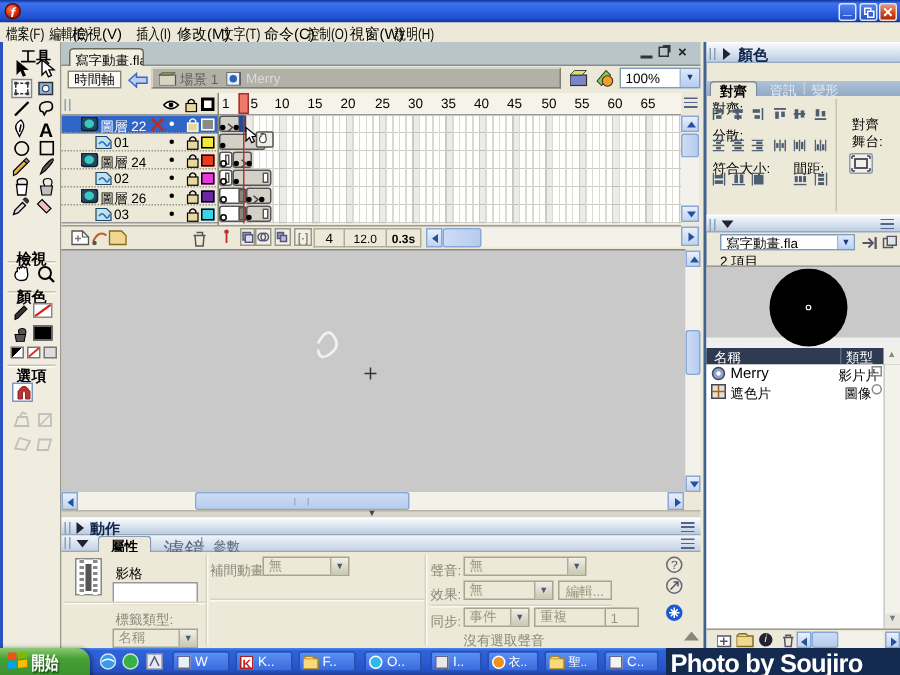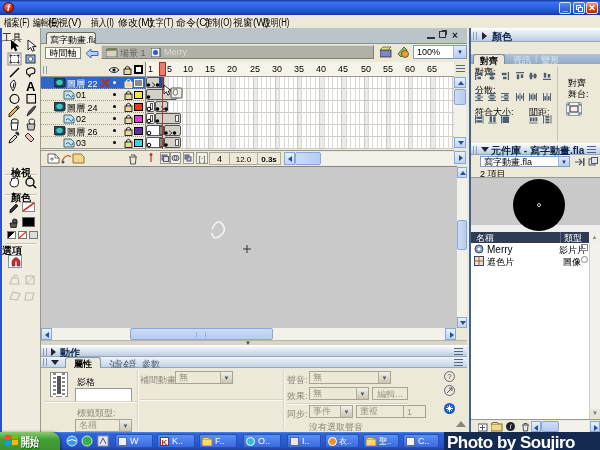--- a/index.html
+++ b/index.html
@@ -41,21 +41,21 @@
  <span class="abs" style="left:176px;top:1px">命令(C)</span>
     <span class="abs mi" style="left:205px;top:1px">控制(O)</span>
  <span class="abs" style="left:233px;top:1px">視窗(W)</span>
     <span class="abs mi" style="left:263px;top:1px">說明(H)</span>
 </div>
 
 <div class="abs" style="left:0;top:28px;width:2px;height:404px;background:#2a52c0"></div>
 <div class="abs" style="left:598px;top:28px;width:2px;height:404px;background:#2a52c0"></div>
 
 <div class="abs" style="left:2px;top:28px;width:39px;height:404px;background:#f0ede0;border-right:1px solid #9a9889">
- <div class="abs" style="left:0;top:3px;width:32px;text-align:left;font-weight:normal;font-size:10px">工具</div>
+ <div class="abs" style="left:0;top:3px;width:32px;text-align:right;font-weight:bold;font-size:10px">工具</div>
  <svg class="abs" style="left:5px;top:11px" width="30" height="128">
   <g fill="#000">
         <path d="M4,1 l0,10 l2.6,-2.6 l1.7,3.8 l2,-0.9 l-1.7,-3.7 l3.6,0 z"></path>
       </g>
   <g fill="#fff" stroke="#000" stroke-width="0.9">
         <path d="M21,1 l0,10 l2.6,-2.6 l1.7,3.8 l2,-0.9 l-1.7,-3.7 l3.6,0 z"></path>
       </g>
   <g transform="translate(0,13)">
    <rect x="1" y="1" width="13" height="12" fill="#fff" stroke="#888"></rect>
    <rect x="3.5" y="3.5" width="8" height="7" fill="none" stroke="#333" stroke-dasharray="2,1"></rect>
@@ -119,21 +119,21 @@
     </svg>
  <div class="abs" style="left:20px;top:189px;width:13px;height:10px;background:#000;border:1px solid #666"></div>
  <div class="abs" style="left:5px;top:203px;width:9px;height:8px;border:1px solid #777;background:linear-gradient(135deg,#000 50%,#fff 50%)"></div>
  <div class="abs" style="left:16px;top:203px;width:9px;height:8px;border:1px solid #777;background:#fff">
       <svg width="7" height="6">
         <line x1="0" y1="6" x2="7" y2="0" stroke="#e02020" stroke-width="1.2"></line>
       </svg>
     </div>
  <div class="abs" style="left:27px;top:203px;width:9px;height:8px;border:1px solid #777;background:#ddd"></div>
  <div class="abs" style="left:3px;top:215px;width:32px;height:1px;background:#c8c5b4;box-shadow:0 1px 0 #fcfaf2"></div>
- <div class="abs" style="left:0;top:216px;width:38px;font-weight:bold;font-size:10px">選項</div>
+ <div class="abs" style="left:0;top:216px;width:38px;text-align:center;font-weight:bold;font-size:10px">選項</div>
  <div class="abs" style="left:6px;top:227px;width:14px;height:13px;background:#fff;border:1px solid #7a96c2"></div>
  <svg class="abs" style="left:9px;top:229px" width="10" height="10">
       <path d="M1,9 l0,-5 q4,-7 8,0 l0,5 l-3,0 l0,-4 q-1,-3 -2,0 l0,4 z" fill="#c03030" stroke="#802020" stroke-width="0.6"></path>
     </svg>
  <svg class="abs" style="left:6px;top:245px" width="28" height="13" opacity="0.45">
   <path d="M2,11 l2,-6 l6,0 l1,6 z M5,5 l2,-3 l3,1" fill="none" stroke="#888" stroke-width="1.2"></path>
   <rect x="18" y="3" width="8" height="8" fill="none" stroke="#888" stroke-width="1.2"></rect>
       <path d="M18,11 l8,-8" stroke="#888"></path>
  </svg>
  <svg class="abs" style="left:6px;top:261px" width="28" height="13" opacity="0.45">
@@ -630,21 +630,20 @@
         <svg width="14" height="12">
           <rect x="3" y="3" width="8" height="6" fill="none" stroke="#445" stroke-width="1.2"></rect>
           <path d="M1,1 h2 M1,1 v2 M13,1 h-2 M13,1 v2 M1,11 h2 M1,11 v-2 M13,11 h-2 M13,11 v-2" stroke="#445"></path>
         </svg>
       </div>
  </div>
 
  <div class="abs phead" style="left:0;top:115px;width:129px;height:12px">
   <div class="grip" style="top:2px"></div>
   <div class="abs" style="left:10px;top:3px;width:0;height:0;border-top:5px solid #223;border-left:4px solid transparent;border-right:4px solid transparent"></div>
-  <div class="phtxt" style="left:20px;top:0px">元件庫 - 寫字動畫.fla</div>
   <div class="opticon" style="right:4px;top:2px;left:auto"></div>
  </div>
  <div class="abs" style="left:0;top:127px;width:129px;height:12px">
   <div class="abs" style="left:9px;top:1px;width:90px;height:11px;background:#fff;border:1px solid #7f9db9;font-size:9px;padding-left:3px;line-height:10px;overflow:hidden">寫字動畫.fla<div style="position:absolute;right:0;top:0;width:11px;height:10px;background:linear-gradient(#dfeafc,#b4ccf2);border-left:1px solid #9db9e0;color:#1c3a7a;font-size:6px;text-align:center;line-height:10px">▼</div></div>
   <svg class="abs" style="left:103px;top:2px" width="11" height="10">
         <path d="M1,5 h6 M5,2 l3,3 l-3,3" fill="none" stroke="#556" stroke-width="1.2"></path>
         <rect x="9" y="1" width="1.5" height="8" fill="#556"></rect>
       </svg>
   <svg class="abs" style="left:117px;top:2px" width="11" height="10">
         <rect x="1" y="2" width="6" height="6" fill="none" stroke="#556"></rect>

